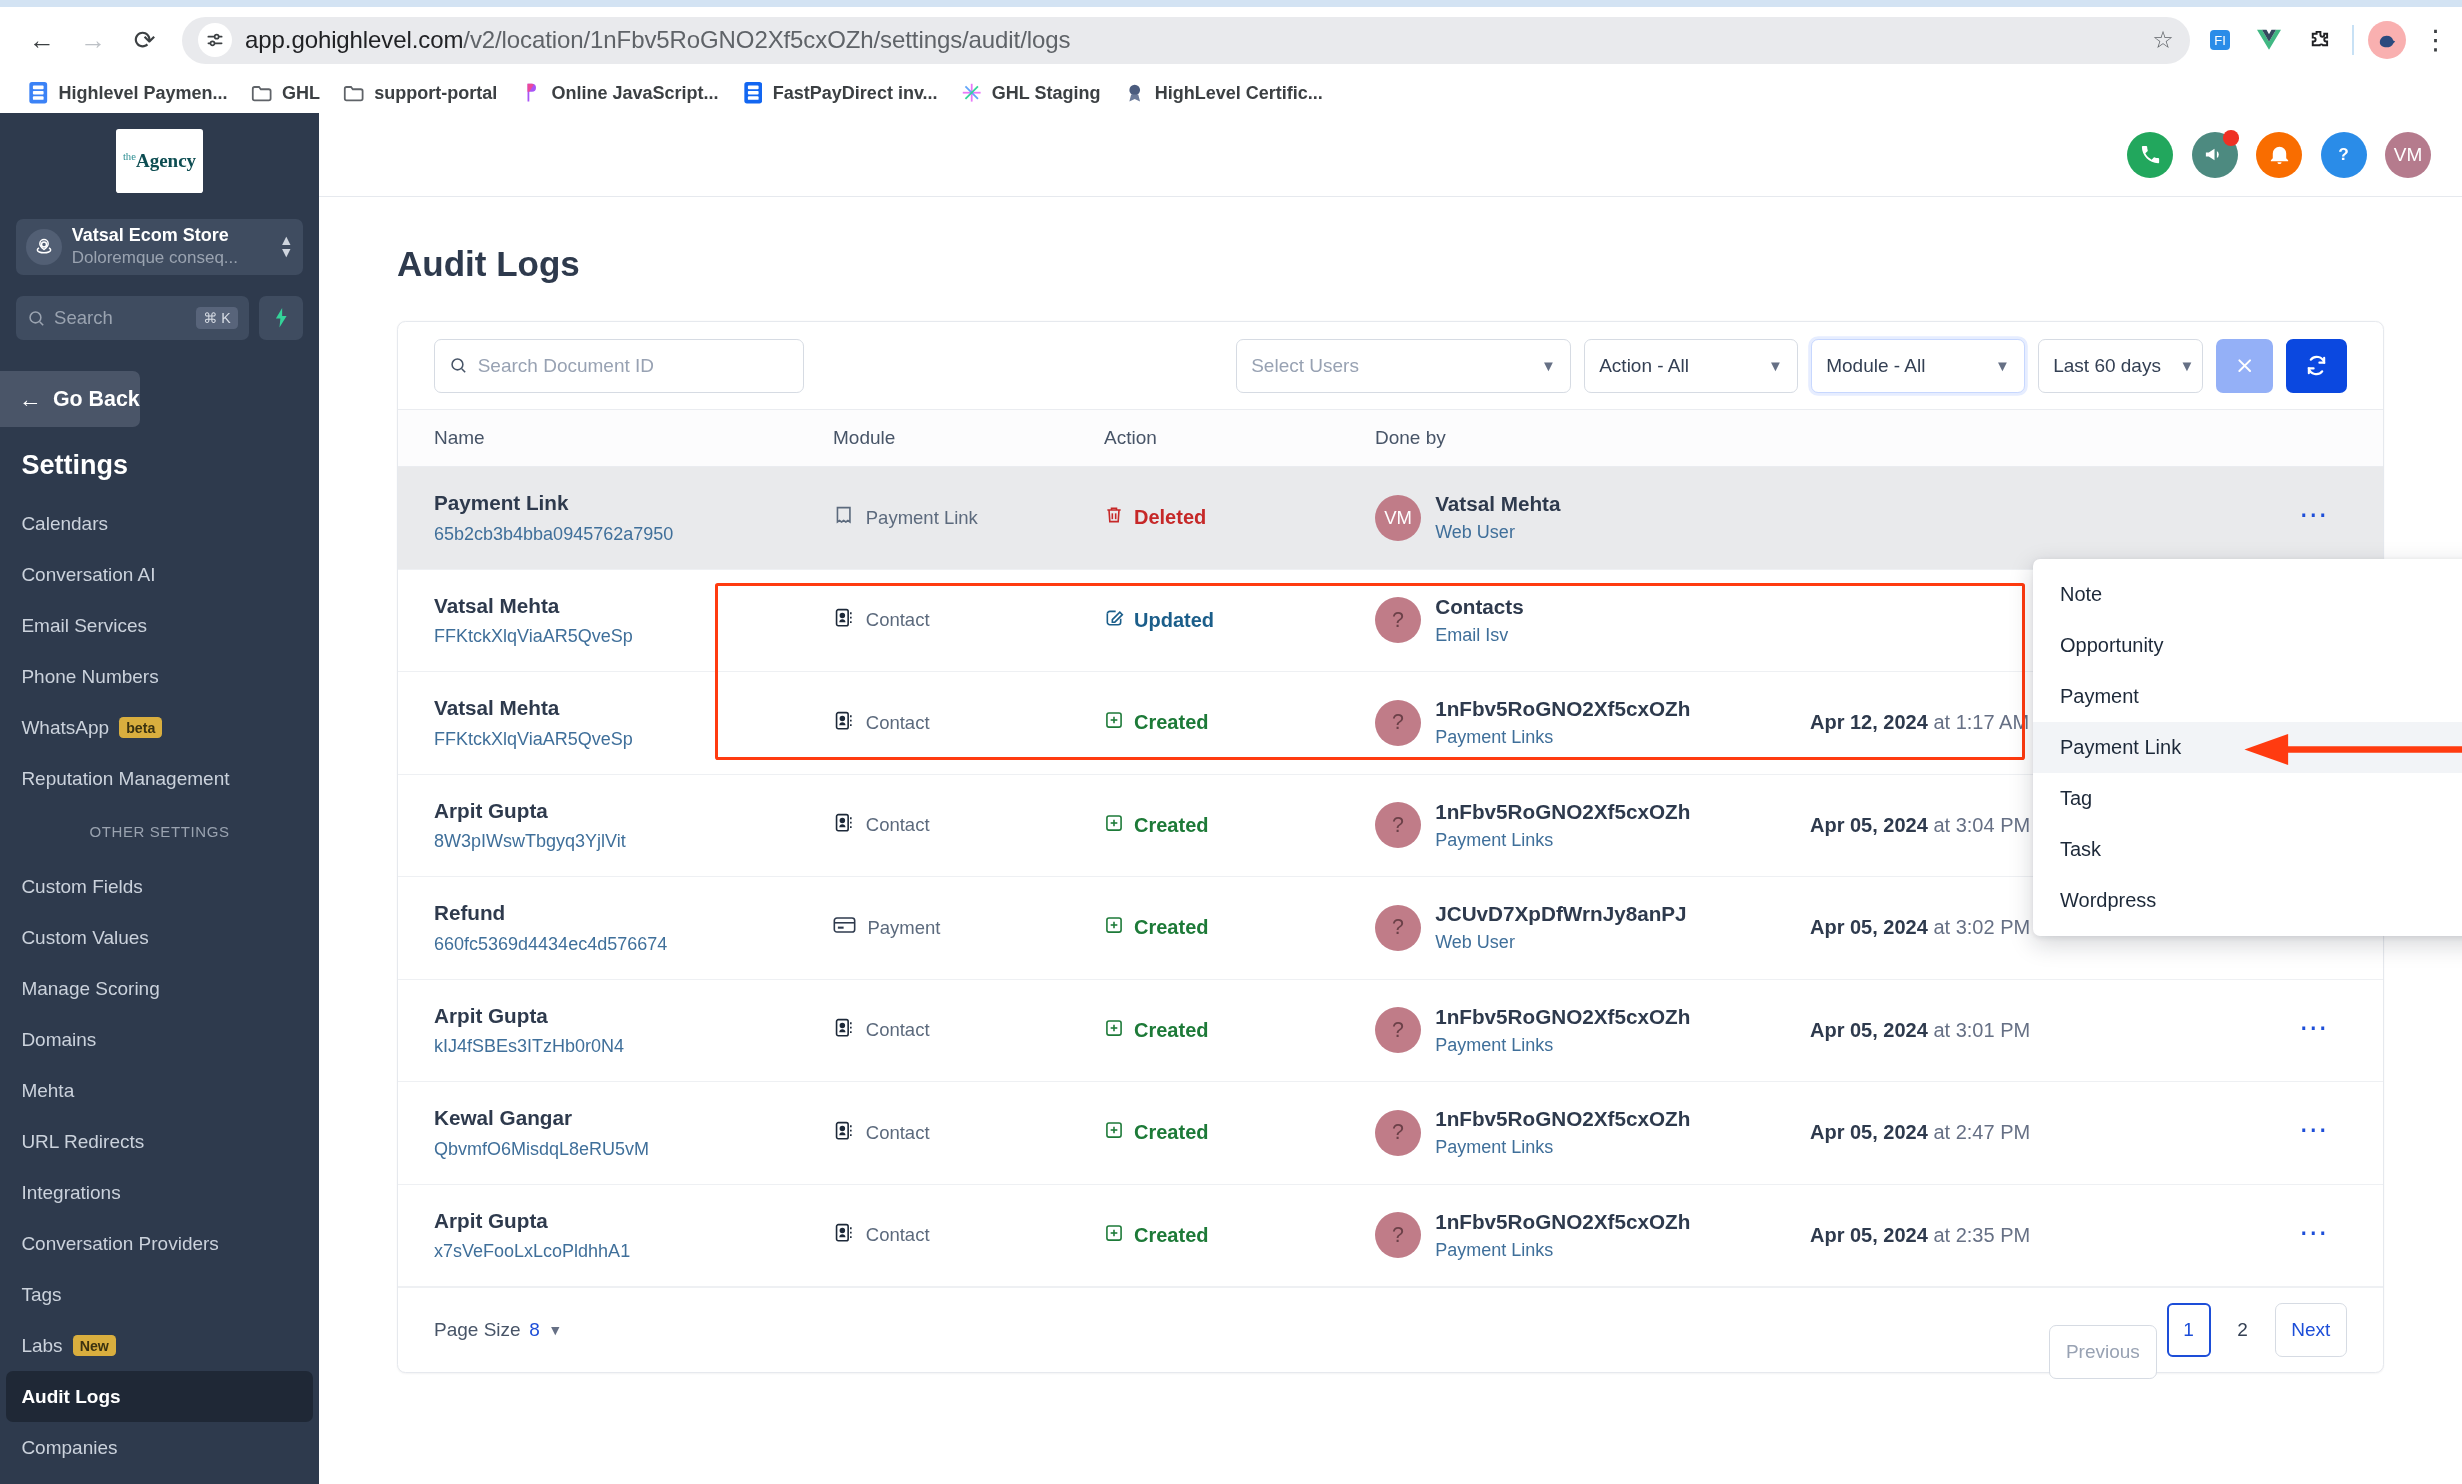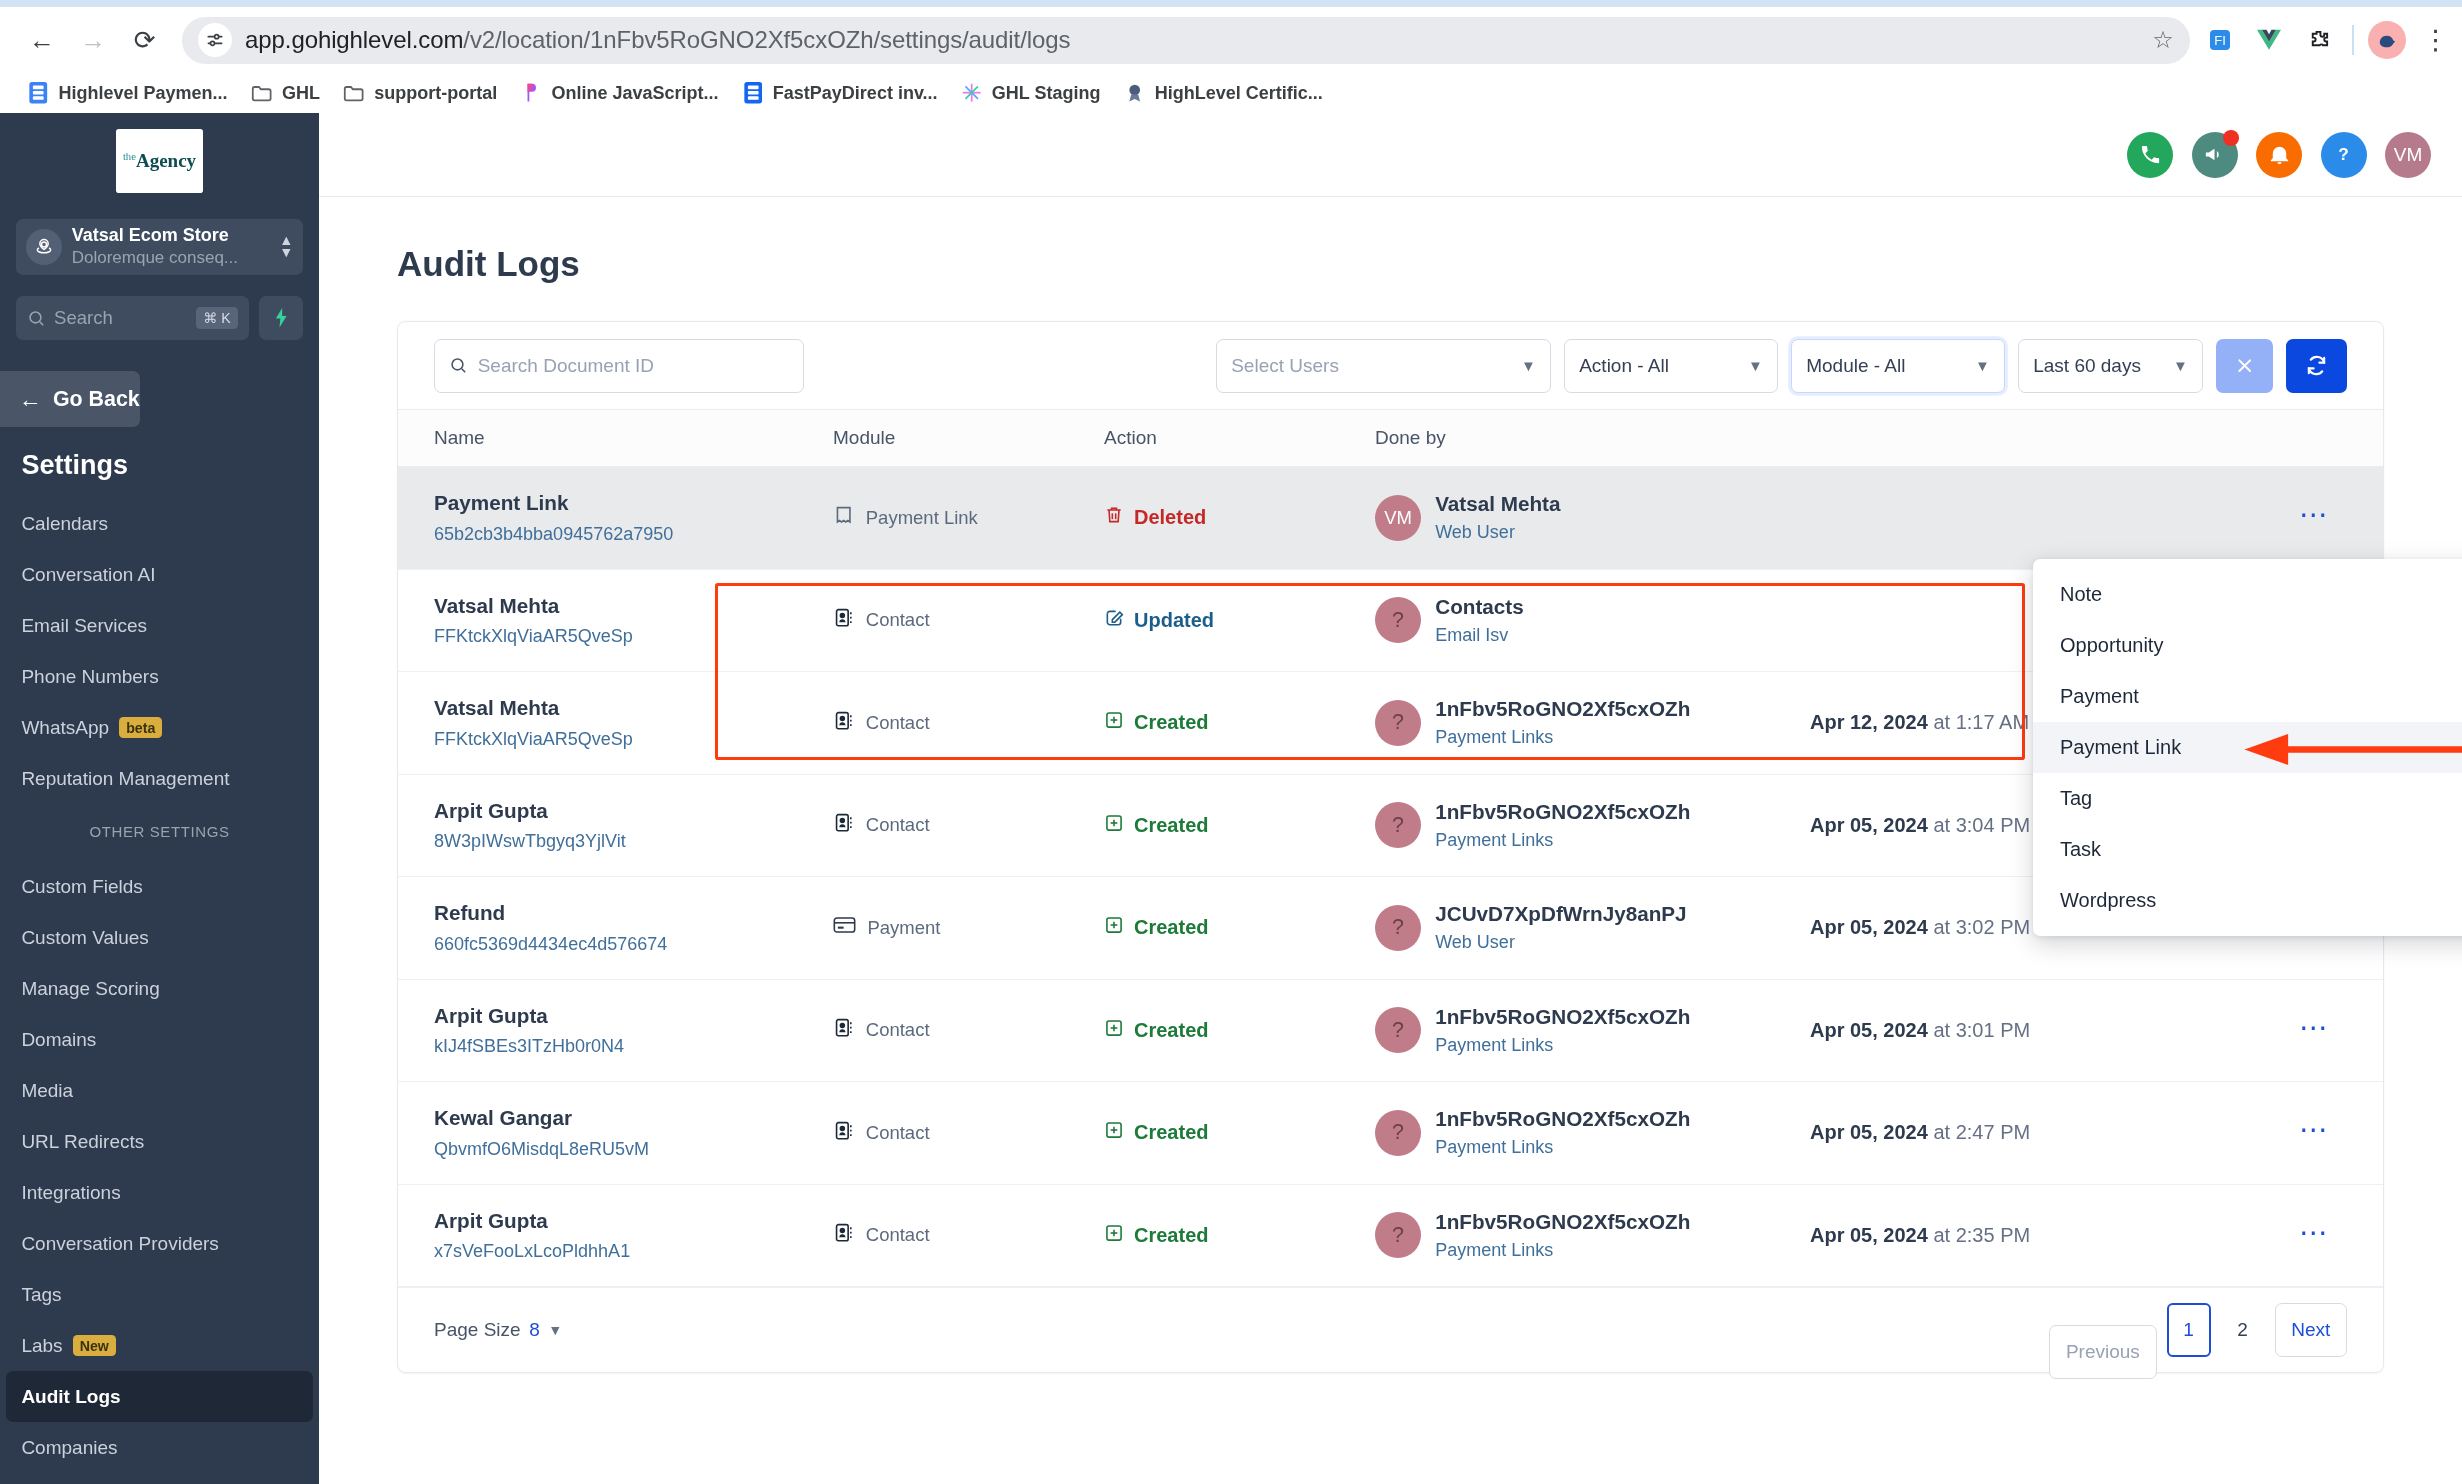--- a/index.html
+++ b/index.html
@@ -110,21 +110,21 @@
   .sel {
     height:54px; border:0.7px solid #d6dbe3; border-radius:7.1px; background:#fff;
     display:flex; align-items:center; padding:0 14.2px; gap:7.1px; margin-left:13px; cursor:pointer; position:relative;
   }
   .sel .txt { font-size:19px; color:#344054; white-space:nowrap; }
   .sel .txt.muted { color:#98a2b3; }
   .sel .cv { font-size:15px; color:#667085; margin-left:auto; padding-left:11.4px; }
   #sel-users { width:335px; }
   #sel-action { width:214px; }
   #sel-module { width:214px; border:1.4px solid #c7d7fe; box-shadow:0 0 0 2.8px rgba(199,215,254,0.45); }
-  #sel-date { width:185px; }
+  #sel-date { width:165px; }
   #btn-clear {
     width:57px;height:54px;background:#94b0f7;border-radius:7.1px;margin-left:13px;
     display:flex;align-items:center;justify-content:center;color:#fff;font-size:23px;cursor:pointer;
   }
   #btn-refresh {
     width:61px;height:54px;background:#0b48e0;border-radius:7.1px;margin-left:13px;
     display:flex;align-items:center;justify-content:center;cursor:pointer;
   }
 
   
@@ -388,21 +388,21 @@
       <div class="nav-item">
           <span>Custom Values</span>
         </div>
       <div class="nav-item">
           <span>Manage Scoring</span>
         </div>
       <div class="nav-item">
           <span>Domains</span>
         </div>
       <div class="nav-item">
-          <span>Media</span>
+          <span>Mehta</span>
         </div>
       <div class="nav-item">
           <span>URL Redirects</span>
         </div>
       <div class="nav-item">
           <span>Integrations</span>
         </div>
       <div class="nav-item">
           <span>Conversation Providers</span>
         </div>

